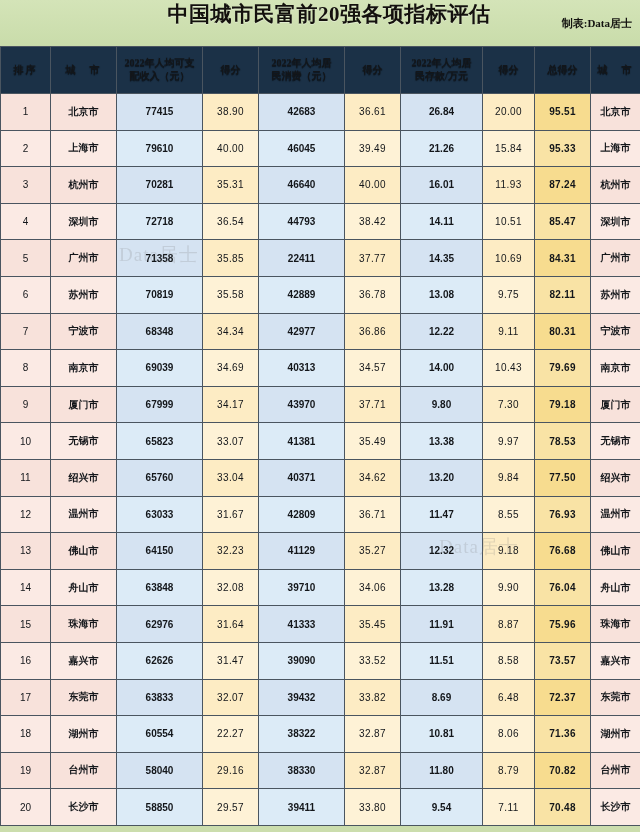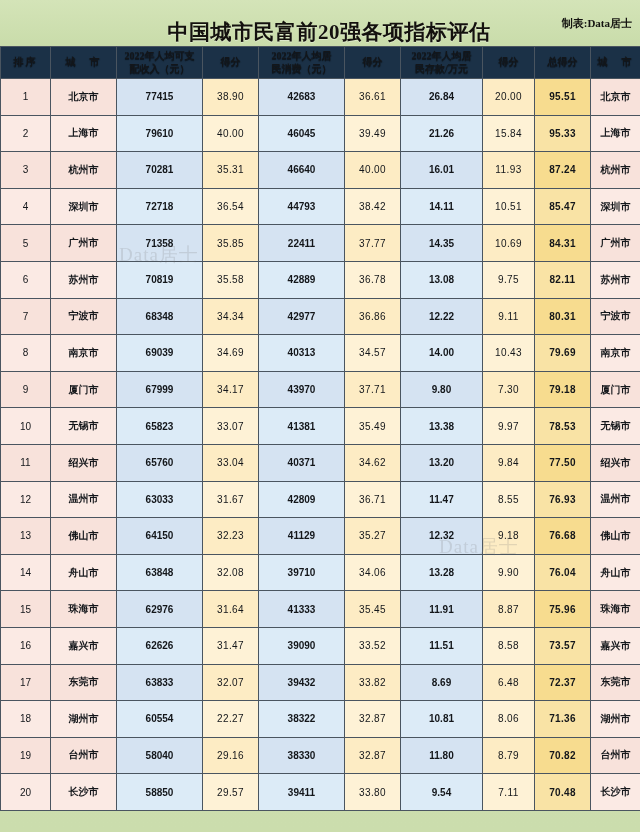--- a/index.html
+++ b/index.html
@@ -18,21 +18,21 @@
     height: 832px;
     background: linear-gradient(180deg, #d2e2b5 0%, #cbddad 100%);
     overflow: hidden;
   }
 
   
   #title-band {
     position: relative;
     height: 46px;
     display: flex;
-    align-items: flex-end;
+    align-items: flex-start;
     justify-content: center;
     background: linear-gradient(180deg, #d4e4b8 0%, #c9dcaa 100%);
     padding-left: 18px;
   }
   #title-text {
     font-family: "Liberation Serif", "DejaVu Serif", serif;
     font-weight: bold;
     font-size: 21px;
     color: #14110e;
     letter-spacing: 0.5px;
@@ -68,21 +68,21 @@
     border: 1px solid #4a5560;
     text-align: center;
     vertical-align: middle;
     font-size: 10px;
     color: #13161a;
     white-space: nowrap;
     overflow: hidden;
   }
 
   
-  thead tr { height: 32px; }
+  thead tr { height: 47px; }
   thead th {
     background: #1b3147;
     color: #f2f6fa;
     font-family: "Liberation Serif", "DejaVu Serif", serif;
     font-weight: bold;
     font-size: 10px;
     line-height: 1.28;
     padding: 2px 1px;
     border-color: #4d6076;
     text-shadow: 0 1px 1px rgba(0,0,0,0.6);

